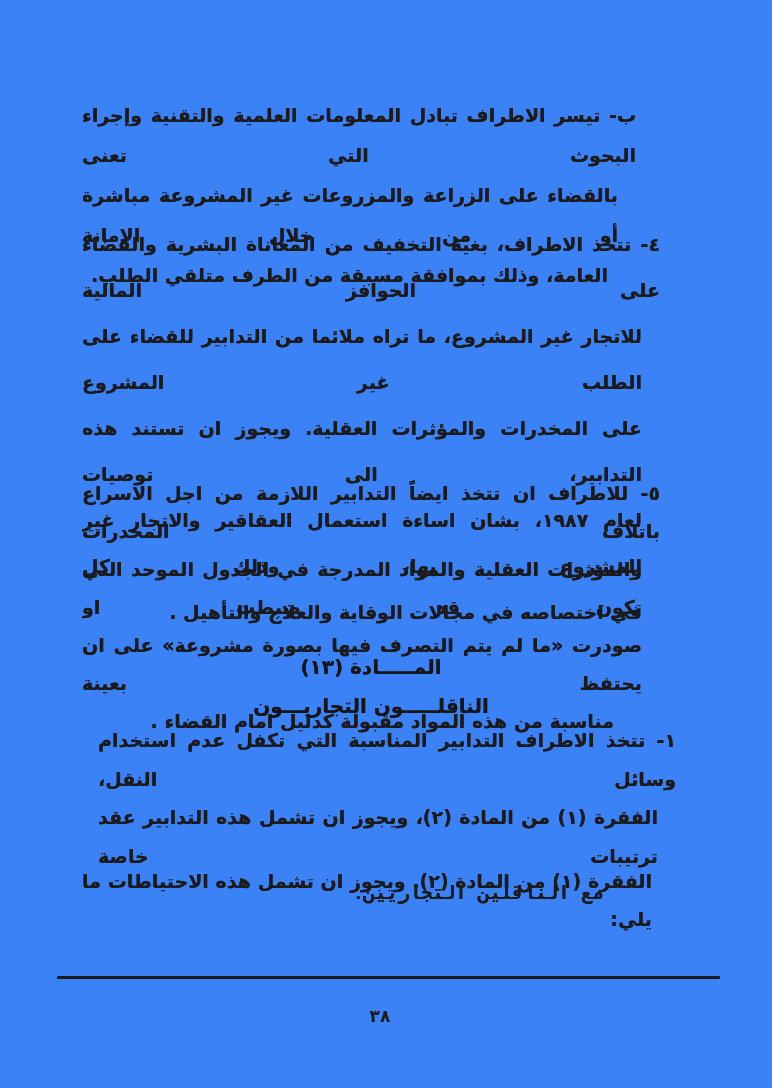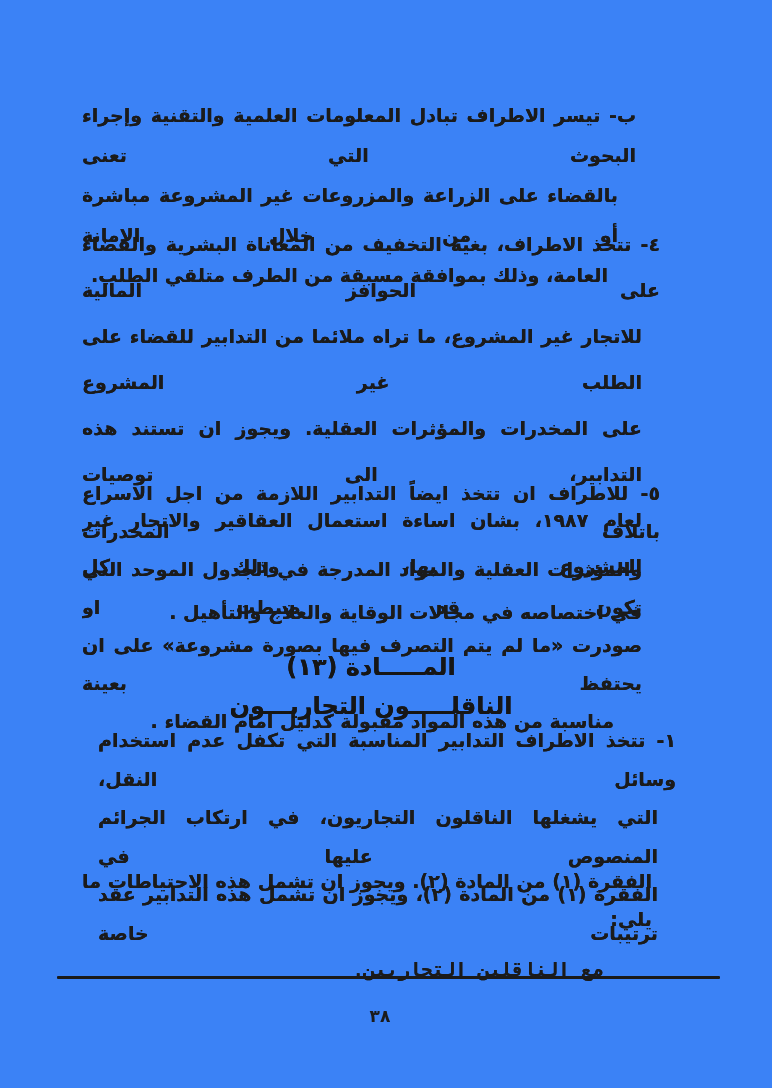--- a/index.html
+++ b/index.html
@@ -41,21 +41,21 @@
 
   #para-5 { top: 474px; right: 112px; width: 578px; line-height: 38px; }
   #para-5 .line.last { padding-right: 46px; }
 
   #article-heading {
     position: absolute;
     top: 648px; right: 112px; width: 578px;
     direction: rtl;
     text-align: center;
     font-weight: 700;
-    font-size: 24px;
+    font-size: 20px;
     line-height: 39px;
     color: #161616;
     text-shadow: 0 0 0.5px currentColor;
   }
 
   #para-1 { top: 721px; right: 96px; width: 578px; line-height: 38.5px; }
   #para-1 .line.last { padding-right: 72px; font-family: Liberation Mono, monospace; }
 
   #para-2 { top: 862px; right: 112px; width: 578px; line-height: 38px; }
   #para-2 .line.last { padding-right: 8px; }
@@ -109,21 +109,20 @@
     <div class="line cont last">مناسبة من هذه المواد مقبولة كدليل امام القضاء .</div>
   </section>
 
   <header id="article-heading">
     <div>المـــــادة (١٣)</div>
     <div>الناقلـــــون التجاريـــون</div>
   </header>
 
   <section class="para" id="para-1">
     <div class="line">١- تتخذ الاطراف التدابير المناسبة التي تكفل عدم استخدام وسائل النقل،</div>
-    <div class="line cont">التي يشغلها الناقلون التجاريون، في ارتكاب الجرائم المنصوص عليها في</div>
     <div class="line cont">الفقرة (١) من المادة (٢)، ويجوز ان تشمل هذه التدابير عقد ترتيبات خاصة</div>
     <div class="line cont last">مع الناقلين التجاريين.</div>
   </section>
 
   <section class="para" id="para-2">
     <div class="line cont last">الفقرة (١) من المادة (٢). ويجوز ان تشمل هذه الاحتياطات ما يلي:</div>
   </section>
 
   <div class="footer-rule"></div>
 

